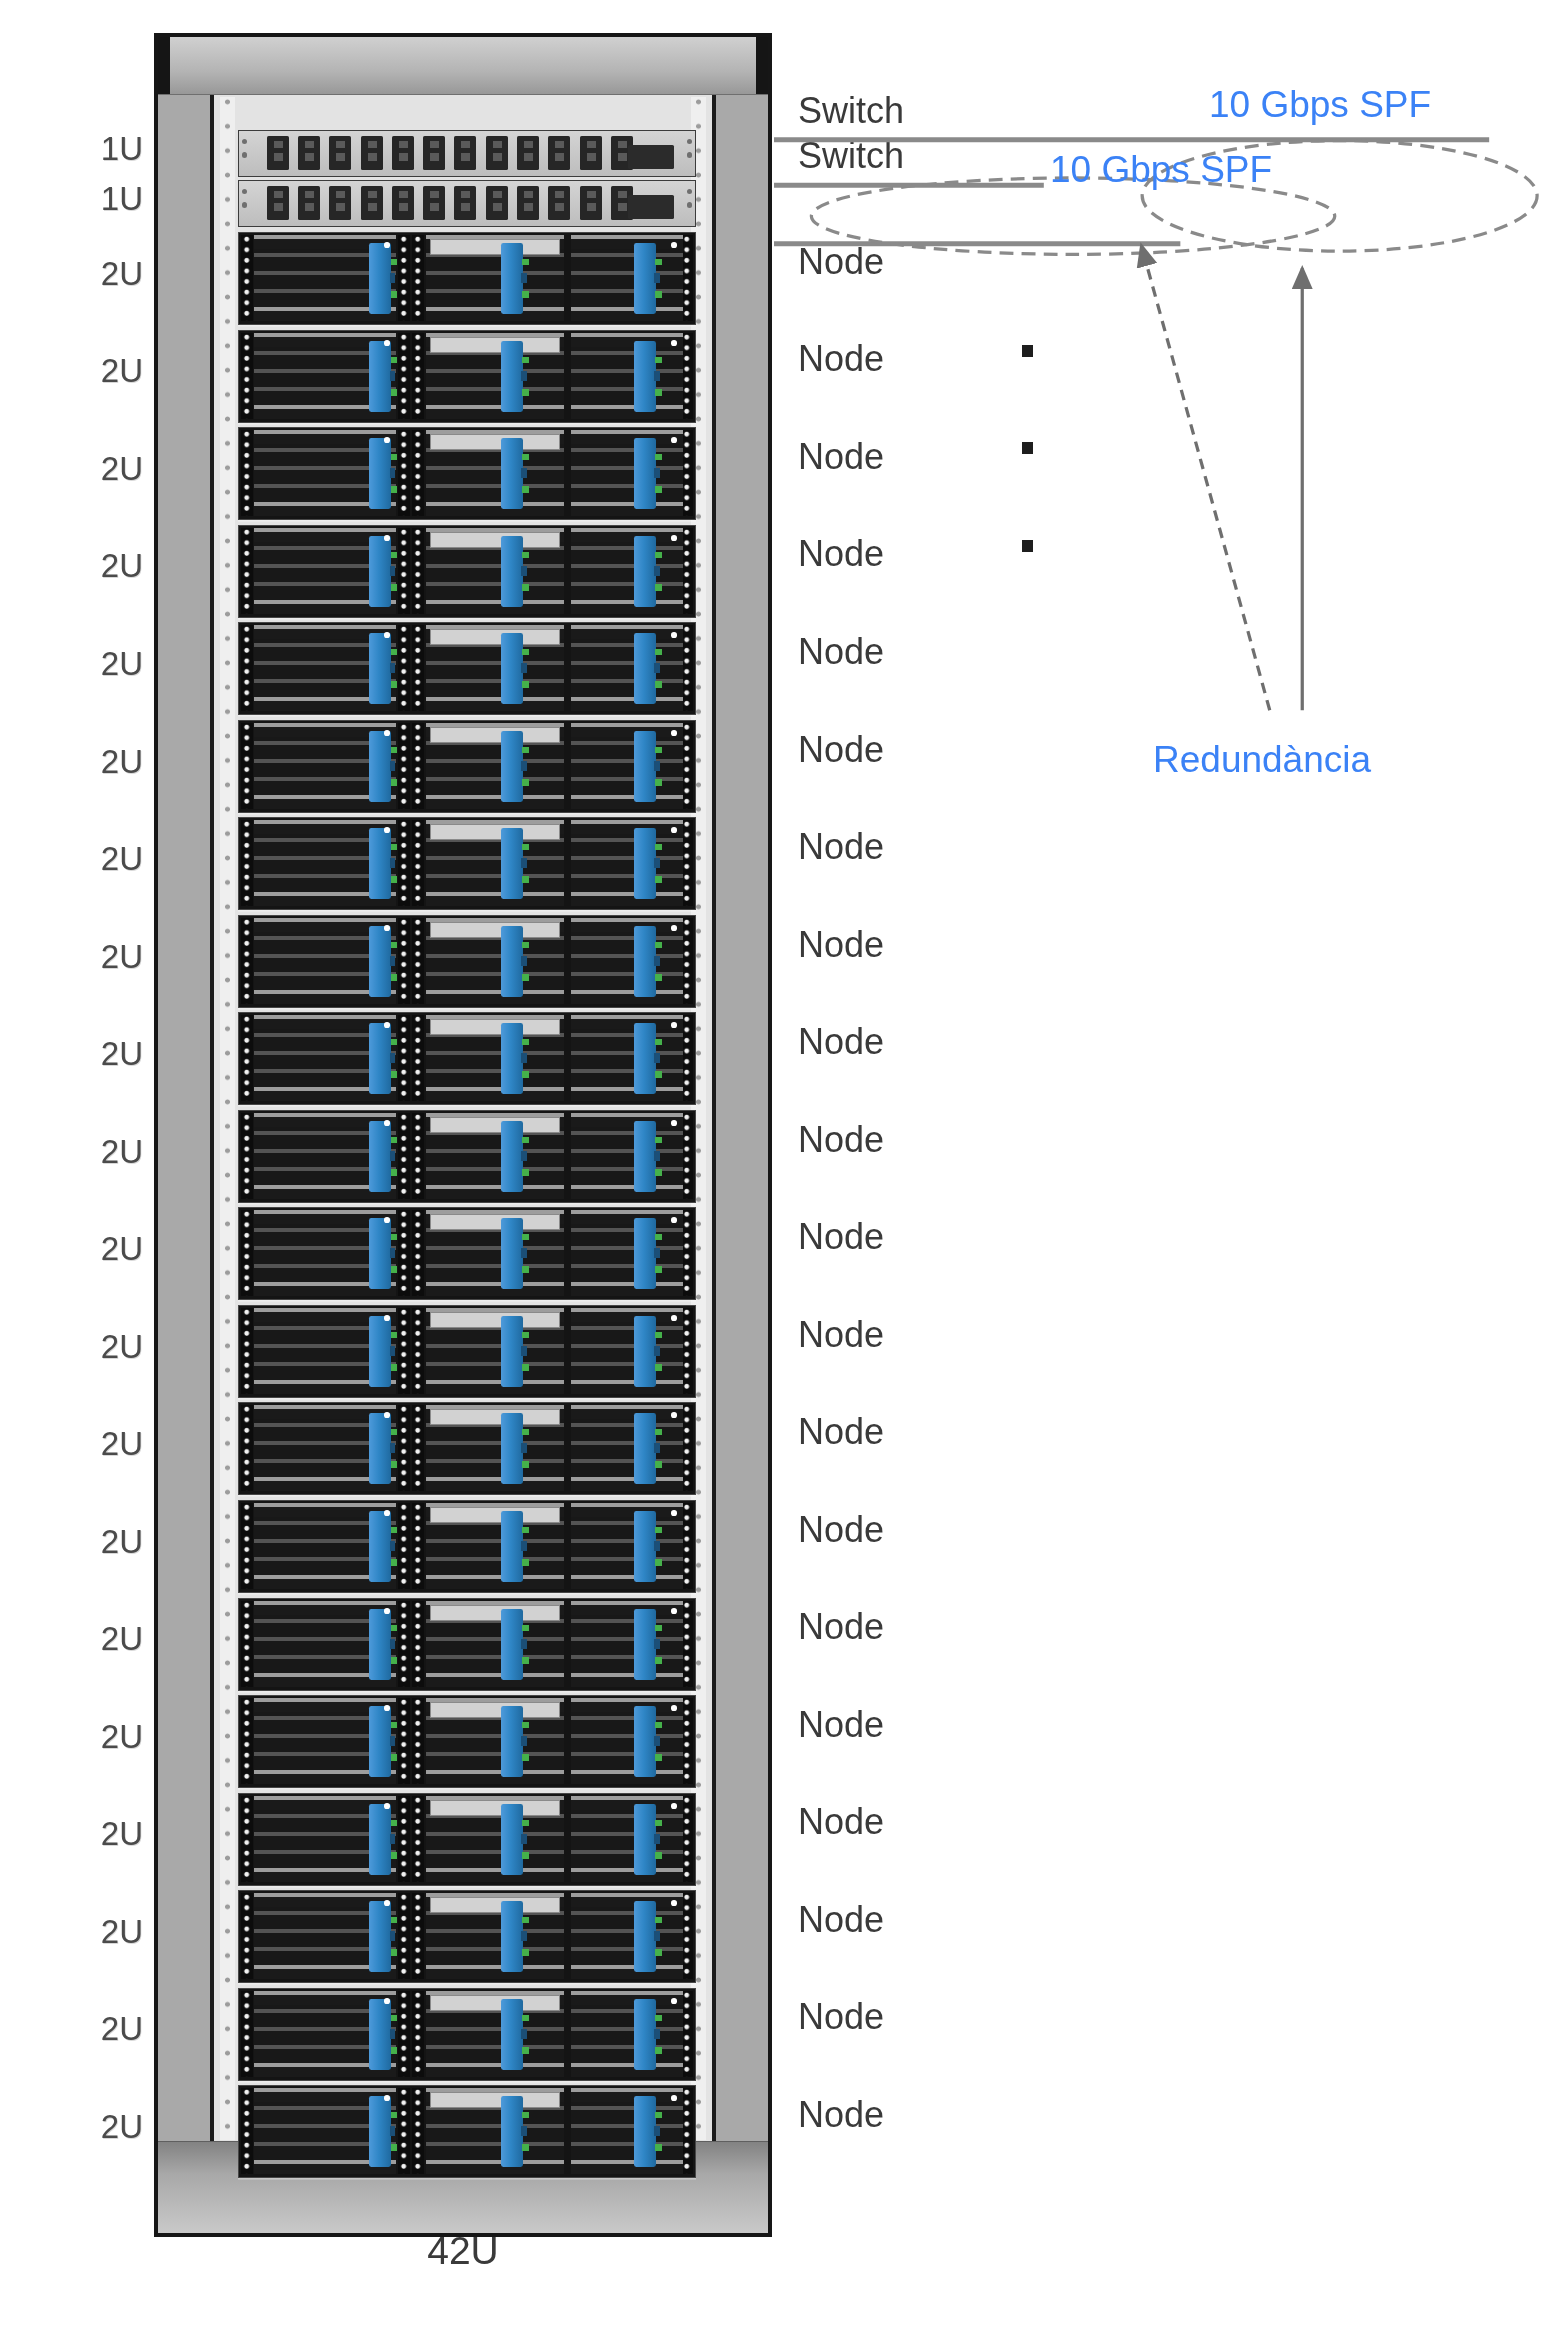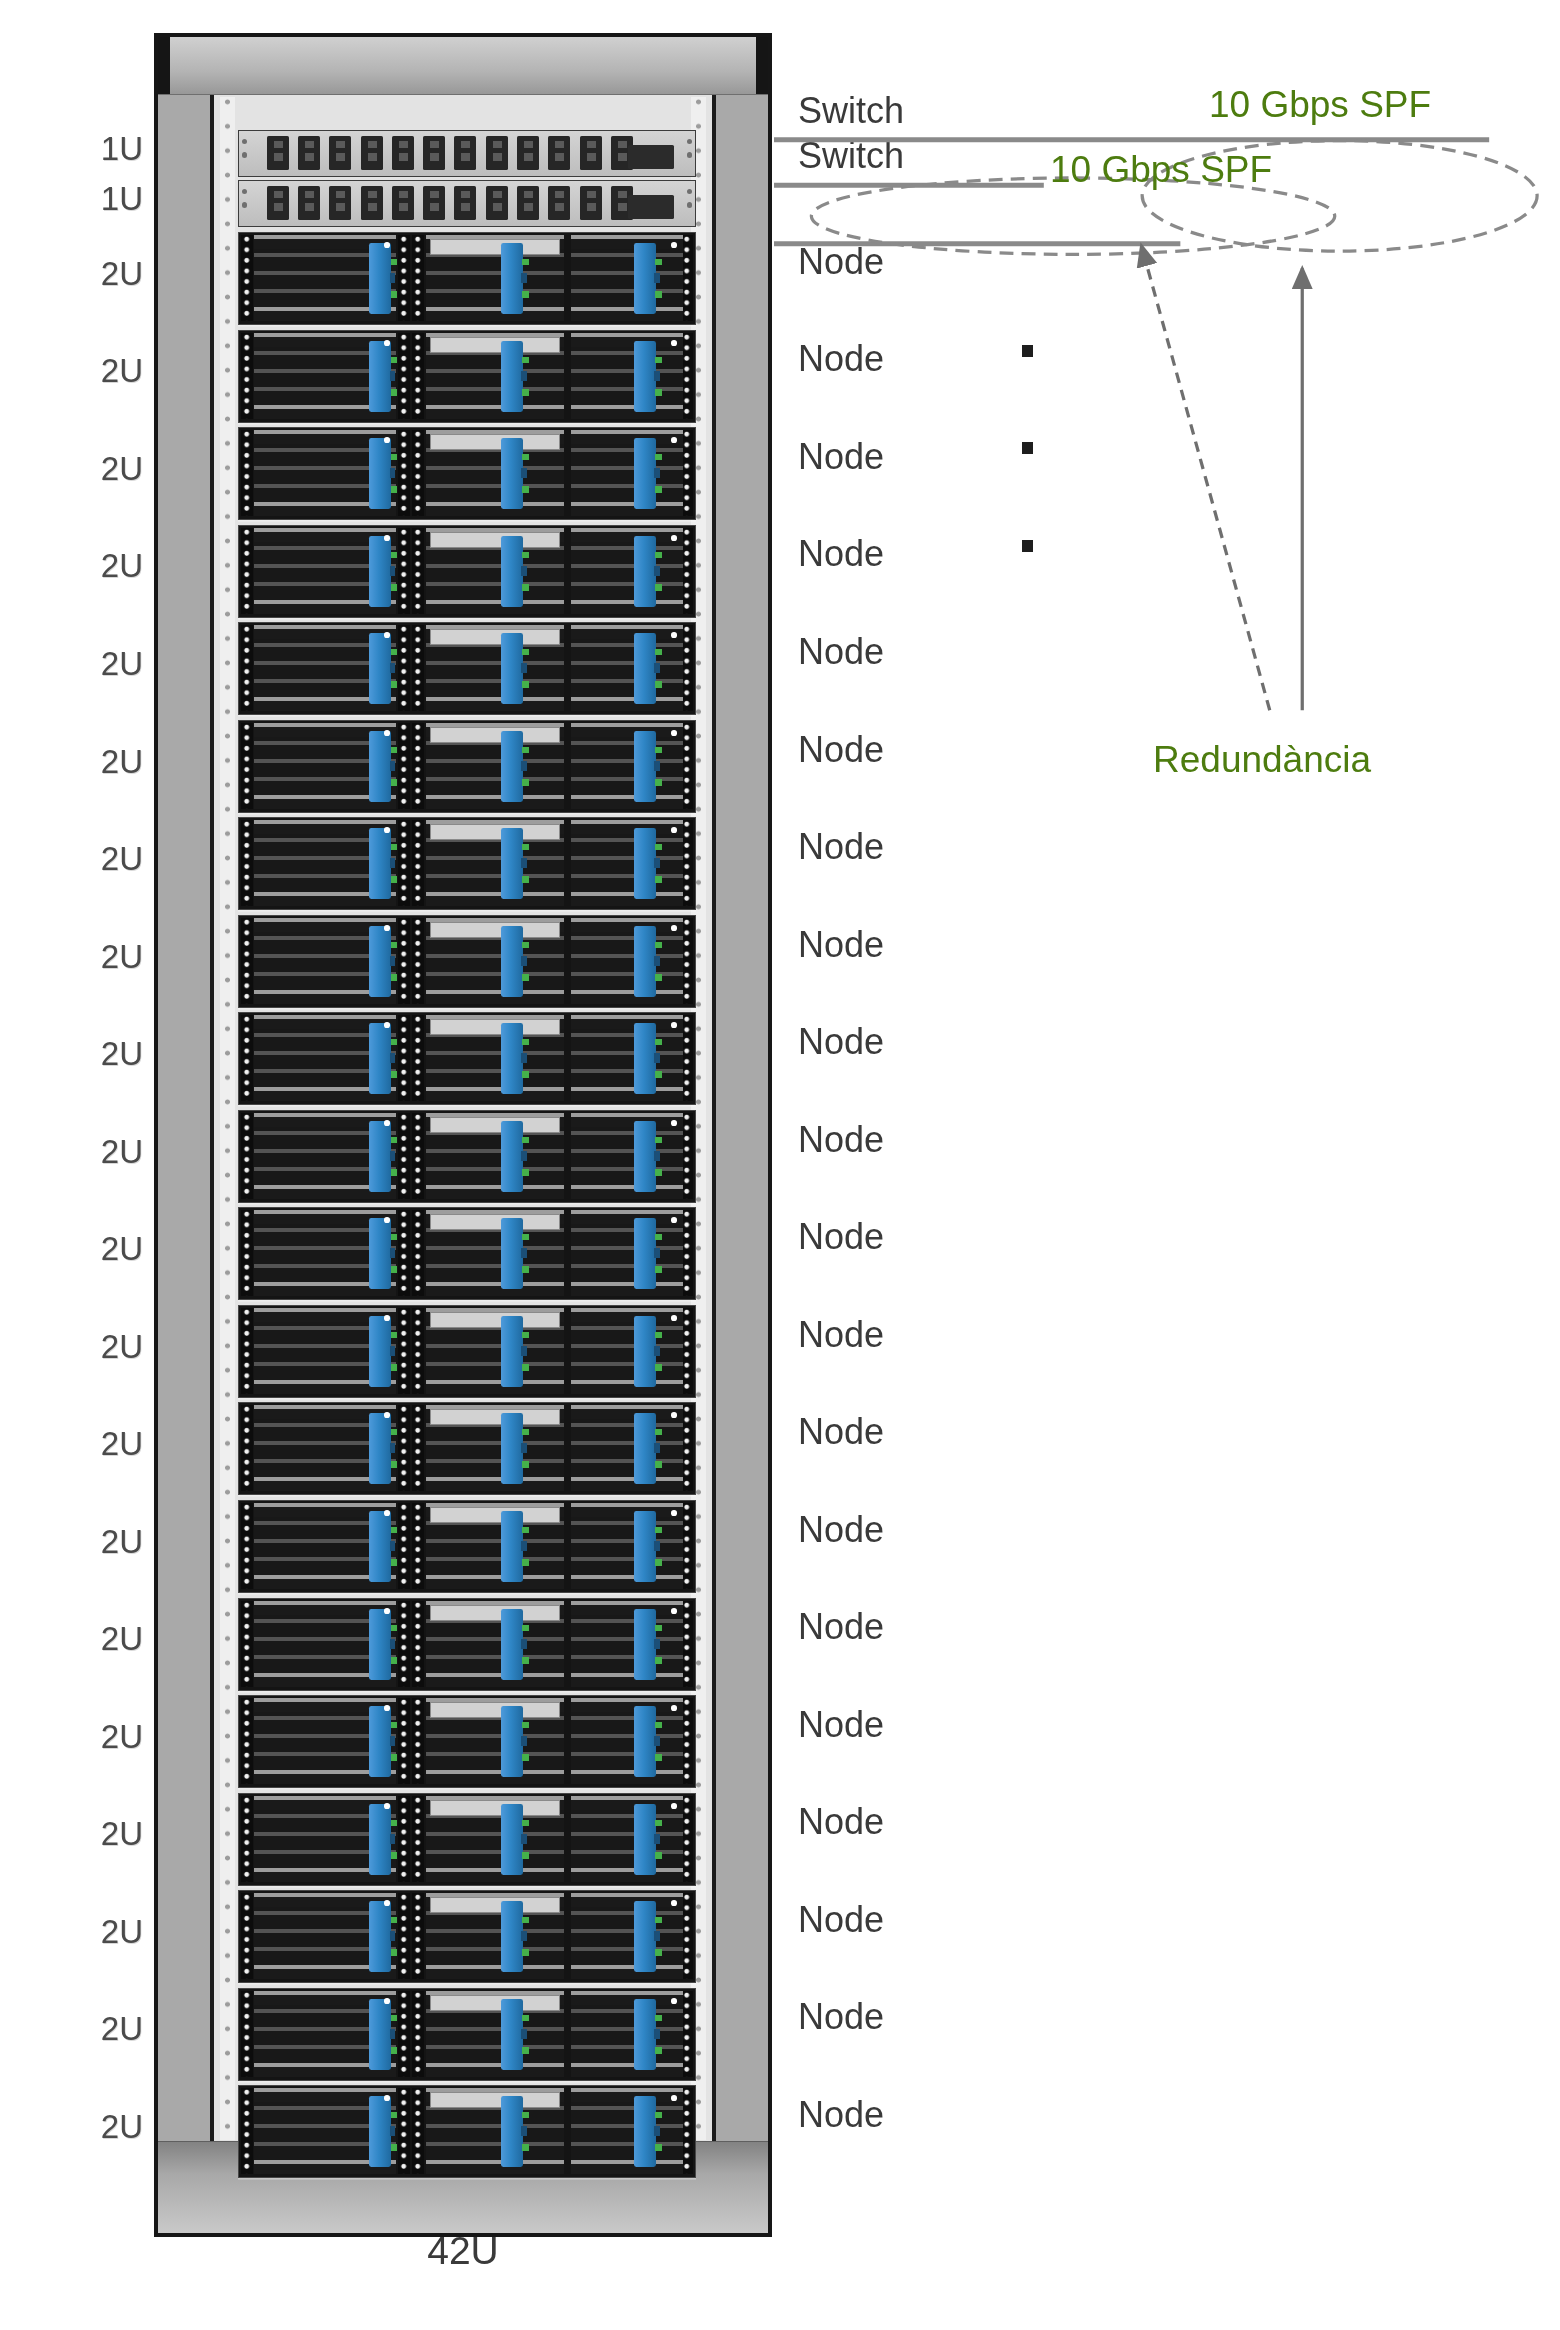--- a/index.html
+++ b/index.html
@@ -70,21 +70,21 @@
   .conn .notch{position:absolute;right:-4.1px;top:42%;width:5.7px;height:9.8px;background:#1b4f77;}
   .wdot{position:absolute;width:5.7px;height:5.7px;border-radius:50%;background:#ffffff;}
   
   .u-label{
     position:absolute;left:68px;width:75px;text-align:right;
     font-size:33px;color:#4b4b4b;line-height:33px;text-shadow:0.8px 0.8px 0 #d8d8d8;
   }
   .row-label{
     position:absolute;left:798px;font-size:36px;color:#3a3a3a;line-height:36px;white-space:nowrap;
   }
-  .ann-label{position:absolute;font-size:37px;color:#4d7c0f;line-height:37px;white-space:nowrap;}
+  .ann-label{position:absolute;font-size:37px;color:#3b82f6;line-height:37px;white-space:nowrap;}
   #rack-capacity{
     position:absolute;left:341px;top:2229px;width:244px;text-align:center;
     font-size:39px;color:#3a3a3a;
   }
   .ellipsis-dot{position:absolute;width:11.4px;height:12.2px;background:#1e1e1e;}
   #svg-overlay{position:absolute;left:0;top:0;pointer-events:none;}
 </style>
 </head>
 <body>
 

